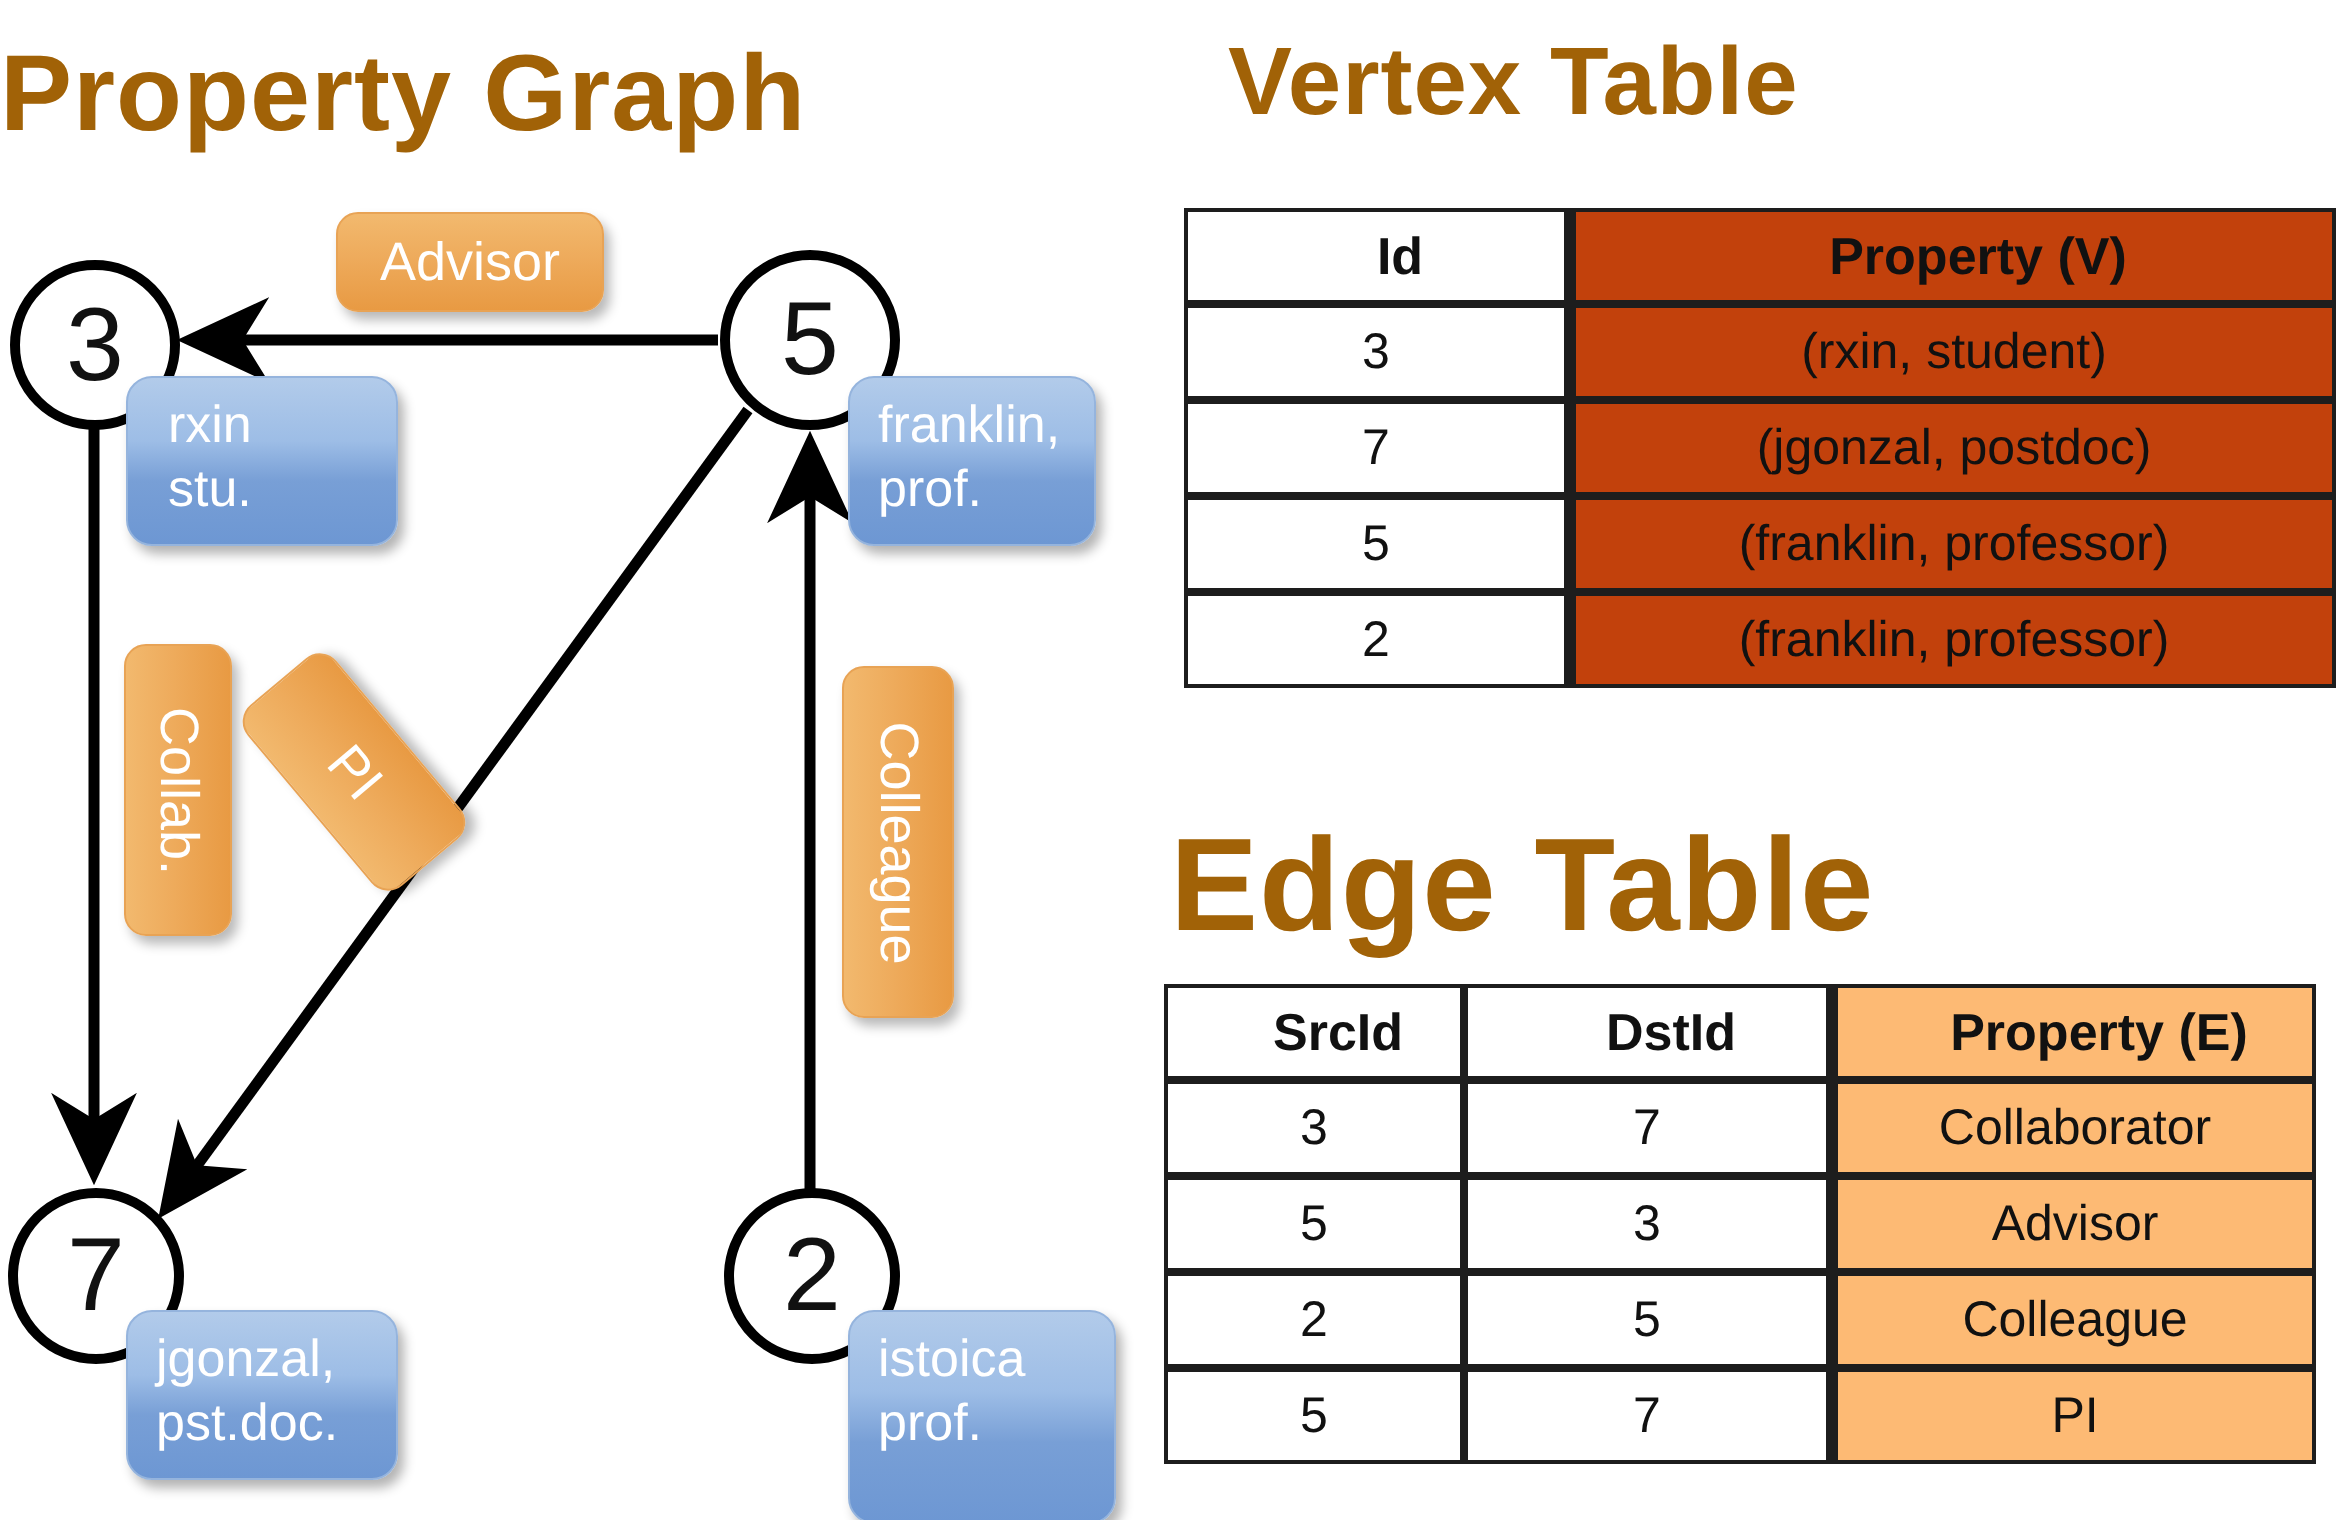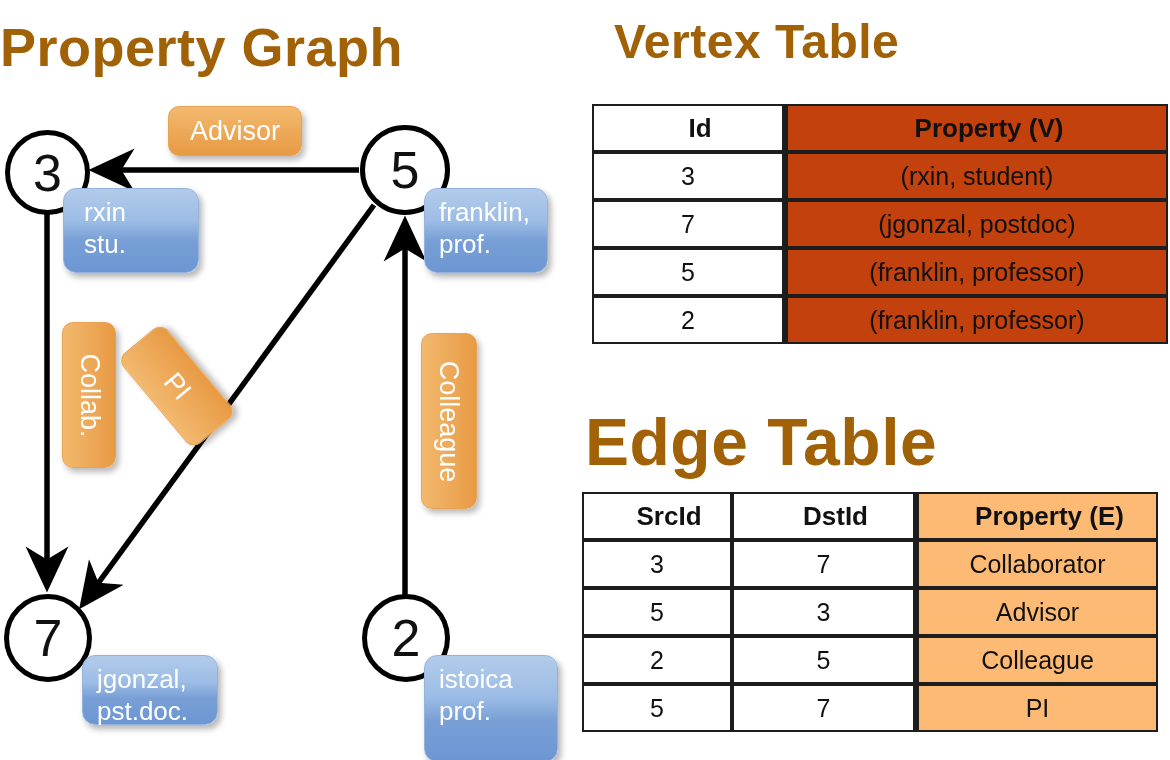--- a/index.html
+++ b/index.html
@@ -95,21 +95,21 @@
     <span>5</span>
   </div>
   <div class="vbox" style="left:424px;top:188px;width:124px;height:85px;">
     <span style="white-space:pre-line;">franklin,
 prof.</span>
   </div>
 
   <div class="node" style="left:4px;top:594px;width:88px;height:88px;">
     <span>7</span>
   </div>
-  <div class="vbox" style="left:63px;top:655px;width:136px;height:70px;margin-left:19px;">
+  <div class="vbox" style="left:63px;top:655px;width:136px;height:85px;">
     <span style="white-space:pre-line;">jgonzal,
 pst.doc.</span>
   </div>
 
   <div class="node" style="left:362px;top:594px;width:88px;height:88px;">
     <span>2</span>
   </div>
   <div class="vbox" style="left:424px;top:655px;width:134px;height:107px;">
     <span style="white-space:pre-line;">istoica
 prof.</span>

